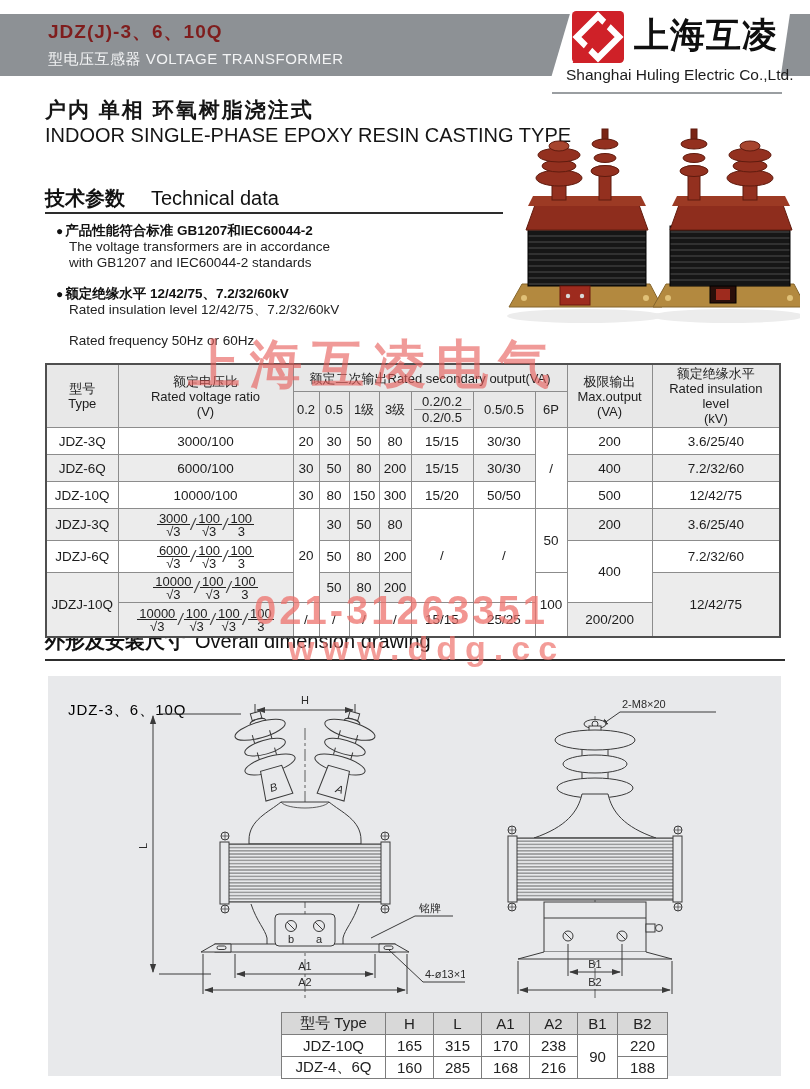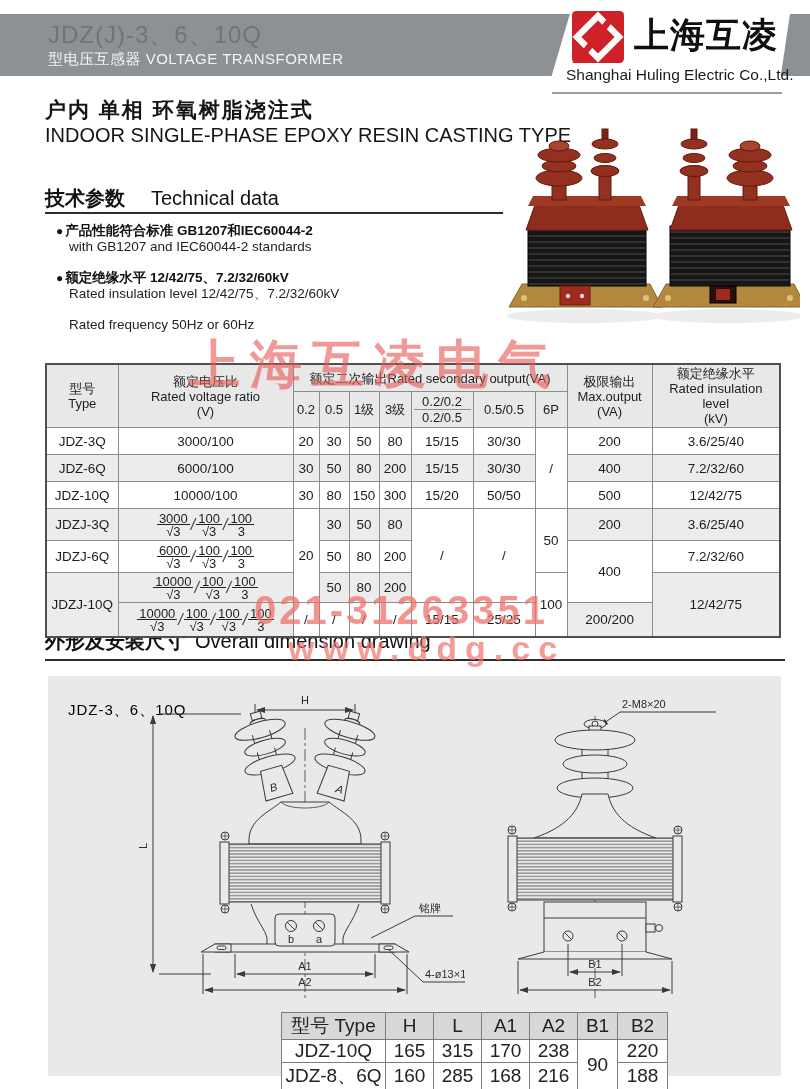--- a/index.html
+++ b/index.html
@@ -1,21 +1,21 @@
 <!DOCTYPE html>
 <html><head>
 <meta charset="utf-8">
 <style>
   html,body{margin:0;padding:0;background:#fff;}
   .page{position:relative;width:810px;height:1089px;background:#fff;overflow:hidden;
         font-family:"Liberation Sans","DejaVu Sans",sans-serif;color:#1a1a1a;}
 
   
   .header-bar{position:absolute;left:0;top:14px;width:810px;height:62px;background:#8d9195;}
-  .hd-model{position:absolute;left:48px;top:19px;font-size:24px;font-weight:normal;color:#737373;letter-spacing:1px;}
+  .hd-model{position:absolute;left:48px;top:19px;font-size:19px;font-weight:bold;color:#7f1d1d;letter-spacing:1px;}
   .hd-type{position:absolute;left:48px;top:50px;font-size:15px;color:#f2f3f4;letter-spacing:.5px;}
   .logo-panel{position:absolute;left:546px;top:0;width:246px;height:95px;background:#fff;
               clip-path:polygon(28px 0,246px 0,232px 95px,0 95px);}
   .logo-underline{position:absolute;left:552px;top:92px;width:230px;height:2px;background:#9a9ea1;}
   .logo-mark{position:absolute;left:572px;top:11px;}
   .brand-cn{position:absolute;left:634px;top:12px;font-size:35px;font-weight:bold;color:#0f0f0f;letter-spacing:1px;}
   .brand-en{position:absolute;left:566px;top:66px;font-size:15.5px;color:#1c1c1c;}
 
   
   .intro-cn{position:absolute;left:45px;top:96px;font-size:21px;font-weight:600;color:#151515;letter-spacing:2px;}
@@ -66,21 +66,21 @@
   .dim-head .cn{font-weight:600;margin-right:10px;}
   .dim-underline{position:absolute;left:45px;top:659px;width:740px;height:2px;background:#2d2d2d;}
   .panel{position:absolute;left:48px;top:676px;width:733px;height:400px;background:#e8e9eb;}
   .dwg-label{position:absolute;left:68px;top:689px;font-size:15px;color:#000000;letter-spacing:1px;margin-top:12px;}
   .dwL{position:absolute;left:135px;top:686px;}
   .dwR{position:absolute;left:470px;top:686px;}
   .dwg-text{font-size:11px;fill:#2b2b2b;font-family:"Liberation Sans",sans-serif;}
 
   
   .dimtab{position:absolute;left:281px;top:1012px;border-collapse:collapse;table-layout:fixed;
-          font-size:19px;border:1.5px solid #5a5a5a;z-index:2;background:#fff;}
+          font-size:15px;border:1.5px solid #5a5a5a;z-index:2;background:#fff;}
   .dimtab th,.dimtab td{border:1px solid #7d7d7d;text-align:center;padding:0 2px;color:#222;height:21px;}
   .dimtab thead th{background:#d8d8d8;font-weight:normal;}
 </style>
 </head>
 <body>
 
 <div class="page">
 
   <div class="header-bar"></div>
   <div class="hd-model">JDZ(J)-3、6、10Q</div>
@@ -99,20 +99,21 @@
   <div class="intro-en">INDOOR SINGLE-PHASE EPOXY RESIN CASTING TYPE</div>
 
   <div class="tech-head">
     <span class="cn">技术参数</span><span class="en">Technical data</span>
   </div>
   <div class="tech-underline"></div>
 
   <div class="bullets">
     <div class="bullet">
       <div class="cn"><span class="dot">●</span><span>产品性能符合标准 GB1207和IEC60044-2</span></div>
+      <div class="en">The voltage transformers are in accordance</div>
       <div class="en">with GB1207 and IEC60044-2 standards</div>
     </div>
     <div class="bullet">
       <div class="cn"><span class="dot">●</span><span>额定绝缘水平 12/42/75、7.2/32/60kV</span></div>
       <div class="en">Rated insulation level 12/42/75、7.2/32/60kV</div>
     </div>
     <div class="bullet">
       <div class="en">Rated frequency 50Hz or 60Hz</div>
     </div>
   </div>
@@ -481,21 +482,21 @@
       <tr>
         <td>JDZ-10Q</td>
           <td>165</td>
         <td>315</td>
           <td>170</td>
         <td>238</td>
         <td rowspan="2">90</td>
         <td>220</td>
       </tr>
       <tr>
-        <td>JDZ-8、6Q</td>
+        <td>JDZ-4、6Q</td>
           <td>160</td>
         <td>285</td>
           <td>168</td>
         <td>216</td>
           <td>188</td>
       </tr>
     </tbody>
   </table>
 
 </div>

